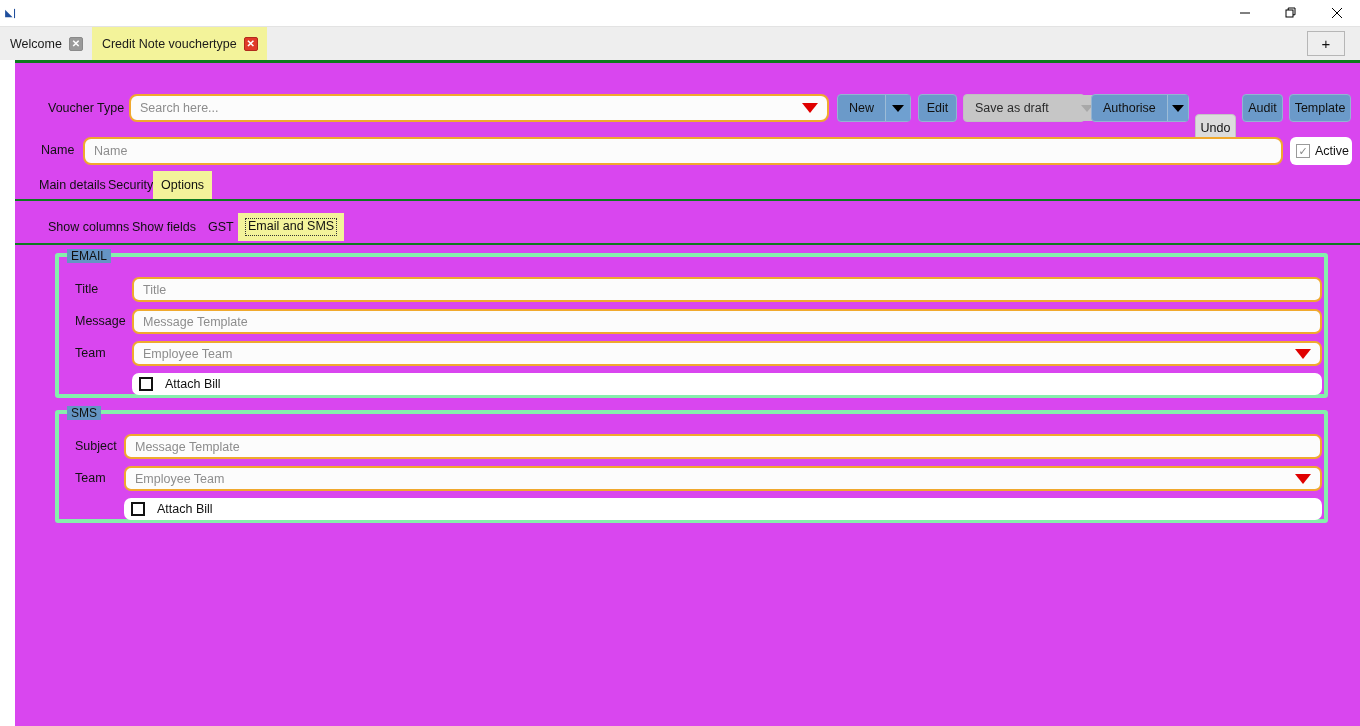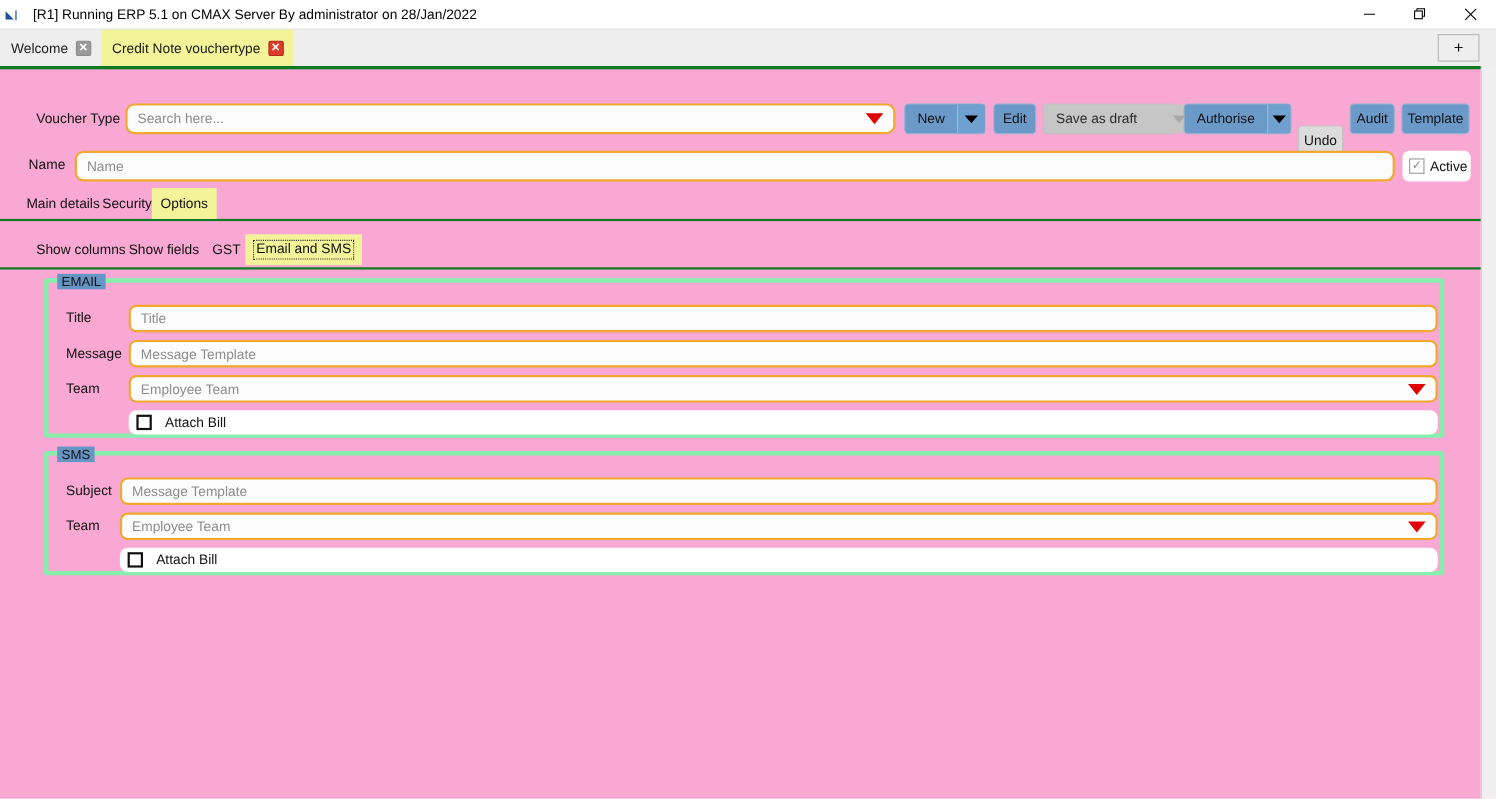--- a/index.html
+++ b/index.html
@@ -73,23 +73,23 @@
     width: 38px; height: 25px;
     background: #eeeeee;
     border: 1px solid #b6b6b6;
     display: flex; align-items: center; justify-content: center;
     font-size: 15px; color: #111; line-height: 1;
   }
 
   
   #workarea {
     position: absolute;
-    left: 0; top: 60px;
+    left: 15px; top: 60px;
     width: 1346px; height: 666px;
-    background: #f9a8d4;
+    background: #d946ef;
     border-top: 3px solid #0d7a1f;
   }
   #rightgutter {
     position: absolute;
     left: 1346px; top: 60px;
     width: 14px; height: 666px;
     background: #efefef;
   }
   #gutterline {
     position: absolute;
@@ -270,21 +270,20 @@
     display: flex; align-items: center;
     padding-left: 7px; gap: 12px;
   }
   .chkrow .lbl { font-size: 12.5px; color: #111; }
 </style>
 </head>
 <body>
 
 <div id="titlebar">
   <div id="app-icon">◣∣</div>
-  <div id="title-text">[R1] Running ERP 5.1 on CMAX Server By administrator on 28/Jan/2022</div>
   <div class="winbtns">
     <div class="winbtn">
       <svg width="12" height="12" viewBox="0 0 12 12">
           <line x1="1" y1="6" x2="11" y2="6" stroke="#000" stroke-width="1"></line>
         </svg>
     </div>
     <div class="winbtn">
       <svg width="13" height="13" viewBox="0 0 13 13">
         <rect x="1" y="3" width="7" height="7" fill="none" stroke="#000" stroke-width="1"></rect>
         <polyline points="3.2,3 3.2,1 10,1 10,7.8 8,7.8" fill="none" stroke="#000" stroke-width="1"></polyline>

